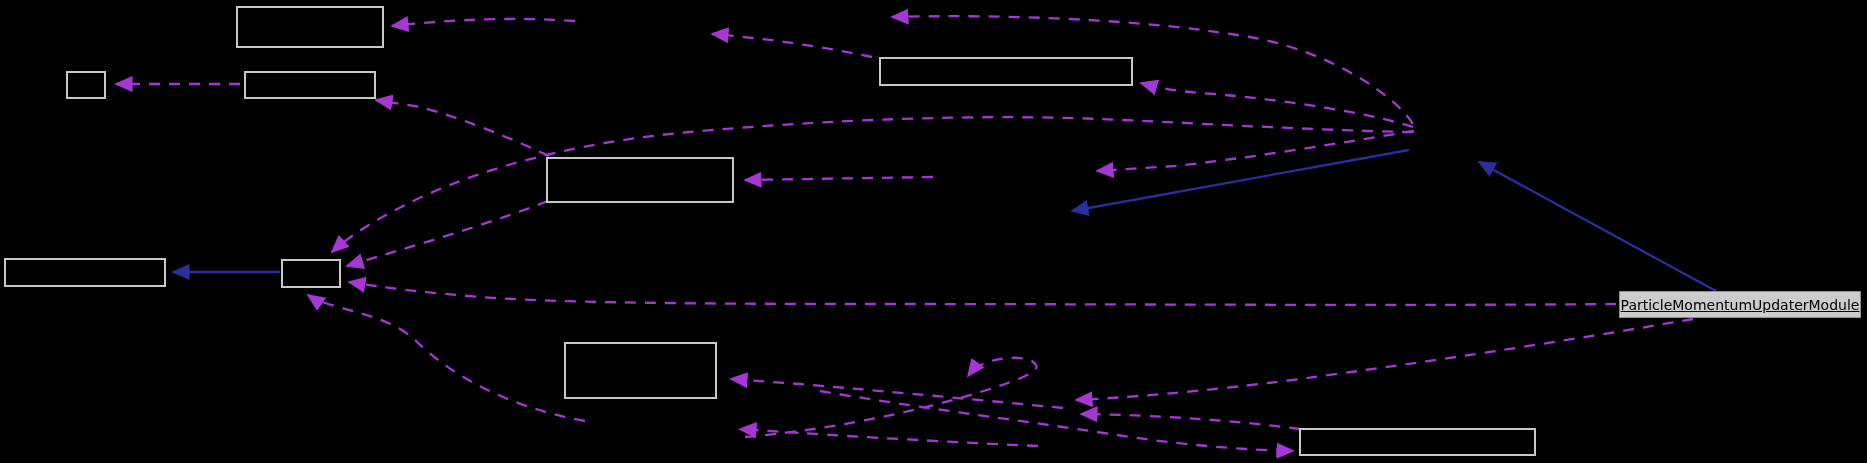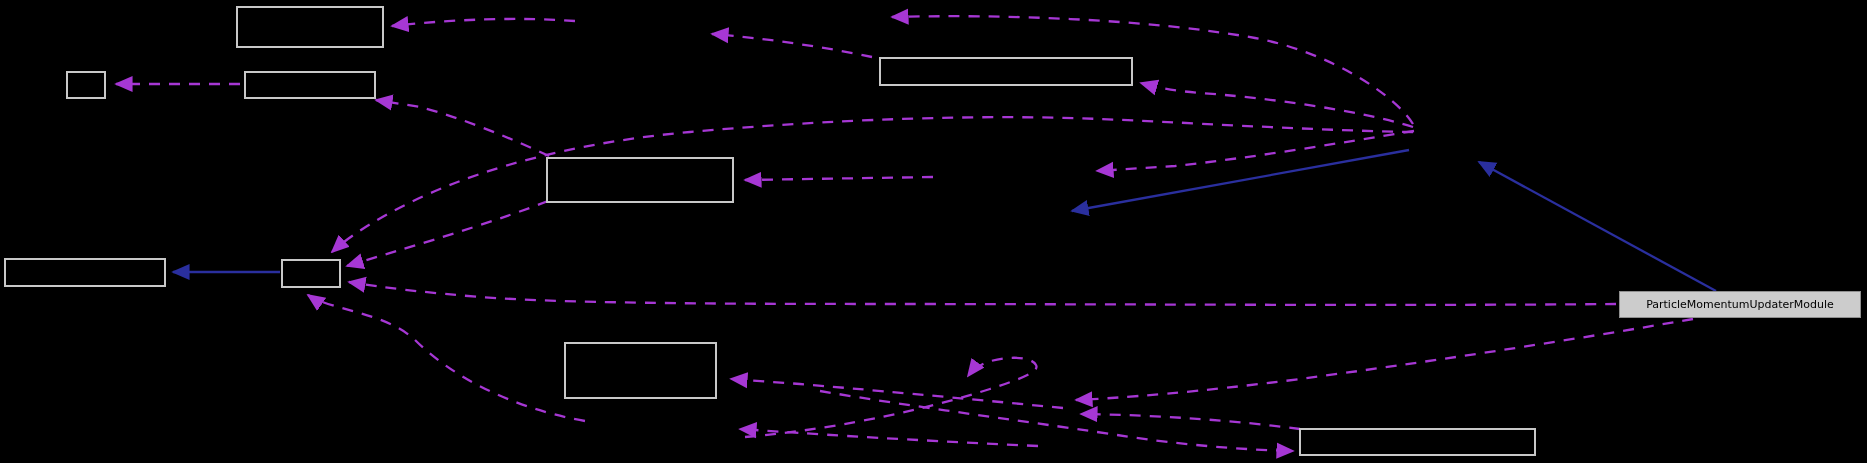--- a/index.html
+++ b/index.html
@@ -8,24 +8,25 @@
     background:#000;
     overflow:hidden;
     position:relative;
     font-family:"DejaVu Sans","Liberation Sans",sans-serif;
   }
   #graph{position:absolute;left:0;top:0;}
   #tooltip{
     position:absolute;
     box-sizing:border-box;
     display:flex;align-items:center;justify-content:center;
-    font-size:11px;
+    font-size:14px;
     line-height:1;
     white-space:nowrap;
     padding:0 6px;
+    text-decoration:underline;
   }
 </style>
 </head>
 <body style="background: rgb(0, 0, 0);">
 
 <svg id="graph" width="1867" height="463" viewBox="0 0 1867 463">
   <defs>
     <marker id="arrow-dashed" viewBox="0 0 10 10" refX="9" refY="5" markerWidth="8" markerHeight="8" orient="auto" markerUnits="strokeWidth">
       <path d="M 0 0.6 L 10 5 L 0 9.4 z" fill="#a637d4"></path>
     </marker>

